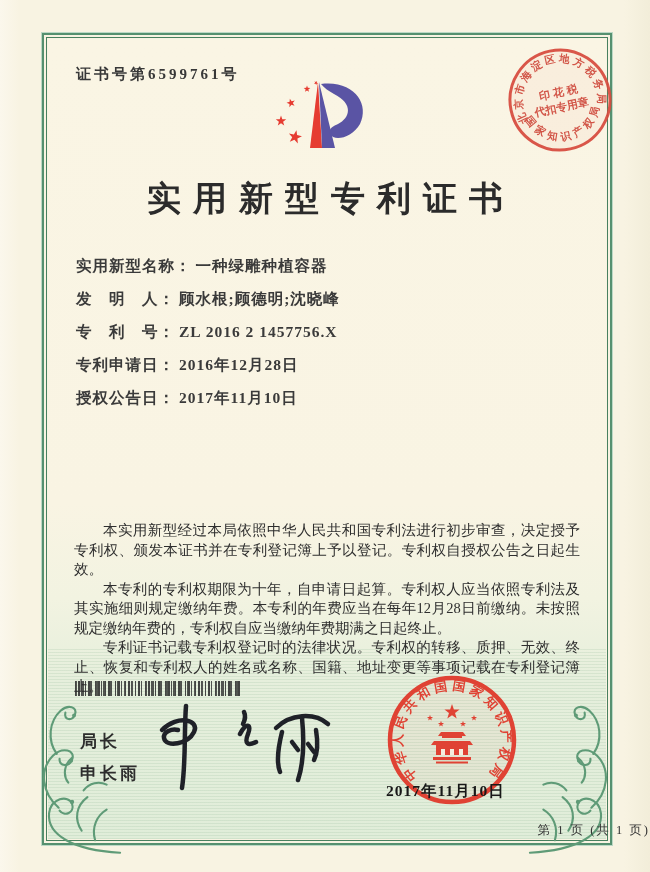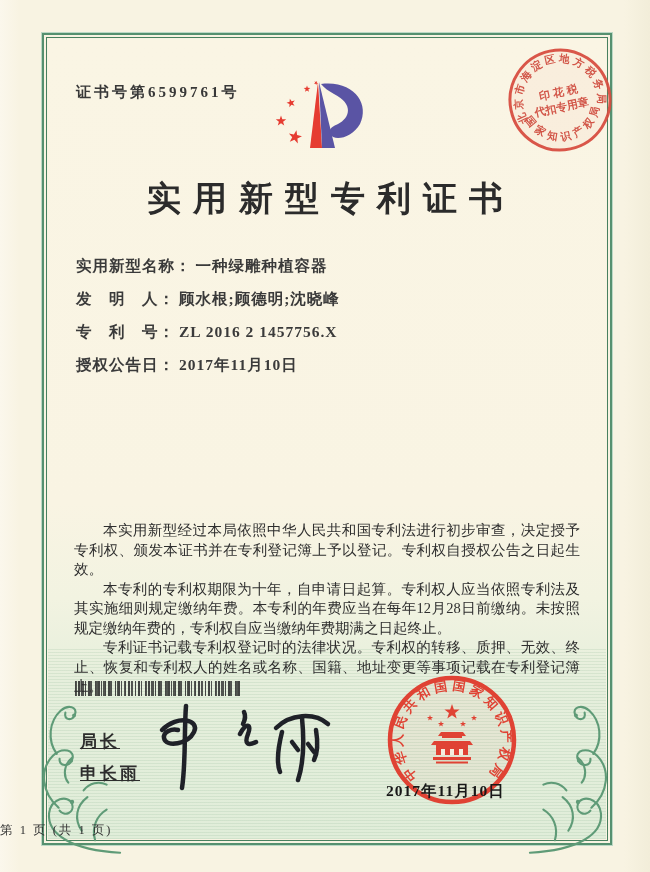--- a/index.html
+++ b/index.html
@@ -10,48 +10,48 @@
   }
   
   .frame{position:absolute;left:42px;top:33px;width:566px;height:808px;
     border:2px solid #55906f;box-shadow:0 0 0 1px #bcd8c5;}
   .frame-inner{position:absolute;inset:2px;border:1px solid #48805f;}
   .frame-bg{position:absolute;inset:4px;
     background:linear-gradient(180deg,#faf5e4 0%,#f9f4e3 58%,#f2f3e1 70%,#e6efdc 80%,#e0edd9 100%);}
   .stripes{position:absolute;left:4px;right:4px;bottom:4px;height:190px;
     background:repeating-linear-gradient(180deg,rgba(125,170,135,0.16) 0 1px,rgba(0,0,0,0) 1px 3px);}
   
-  .cert-number{position:absolute;left:76px;top:83px;font-size:15px;font-weight:600;
+  .cert-number{position:absolute;left:76px;top:65px;font-size:15px;font-weight:600;
     letter-spacing:3px;color:#383838;}
   .logo{position:absolute;left:272px;top:78px;width:104px;height:78px;}
   .title{position:absolute;left:0;right:0;top:176px;text-align:center;
     font-size:34px;font-weight:bold;letter-spacing:12px;text-indent:12px;color:#2b2b2b;}
   
   .fields{position:absolute;left:76px;top:256px;width:490px;display:flex;
     flex-direction:column;gap:13px;}
   .field-row{line-height:20px;font-size:15.5px;font-weight:600;color:#3a3a3a;letter-spacing:1px;}
   .field-row .val{margin-left:4px;}
   
   .body-text{position:absolute;left:74px;top:521px;width:506px;font-size:14.5px;
     line-height:19.5px;text-align:justify;color:#2e2e2e;font-weight:500;}
   .body-text p{margin:0;text-indent:2em;}
   
   .barcode{position:absolute;left:75px;top:681px;width:166px;height:15px;opacity:.88;
     background:
       repeating-linear-gradient(90deg,#2e2e2e 0 1px,transparent 1px 3px,#2e2e2e 3px 5px,transparent 5px 6px,#3c3c3c 6px 7px,transparent 7px 10px),
       repeating-linear-gradient(90deg,rgba(35,35,35,.85) 0 2px,transparent 2px 7px);}
   .signer{position:absolute;left:80px;top:726px;font-family:"Liberation Sans","DejaVu Sans",sans-serif;
-    font-size:17px;font-weight:600;color:#2d2d2d;letter-spacing:3px;line-height:32px;text-decoration:underline;}
+    font-size:17px;font-weight:600;color:#2d2d2d;letter-spacing:3px;line-height:32px;}
   .signature{position:absolute;left:148px;top:700px;width:190px;height:95px;}
   .seal{position:absolute;left:384px;top:672px;width:136px;height:136px;opacity:.95;}
   .issue-date{position:absolute;left:386px;top:781px;font-size:15.5px;font-weight:600;
     color:#181818;letter-spacing:1px;z-index:5;}
   .tax-stamp{position:absolute;left:504px;top:44px;width:112px;height:112px;
     transform:rotate(-12deg);opacity:.93;}
-  .footer{position:absolute;left:0;right:0;top:822px;text-align:left;
+  .footer{position:absolute;left:0;right:0;top:822px;text-align:right;
     font-size:12.5px;letter-spacing:2px;color:#333;}
   .ornament{position:absolute;top:692px;width:96px;height:168px;}
   .ornament.left{left:26px;}
   .ornament.right{left:528px;transform:scaleX(-1);}
 </style>
 </head>
 <body>
 
 <div class="page">
 
@@ -85,20 +85,23 @@
 
   <div class="fields">
     <div class="field-row">
       <span class="lbl">实用新型名称：</span><span class="val">一种绿雕种植容器</span>
     </div>
     <div class="field-row">
       <span class="lbl">发　明　人：</span><span class="val">顾水根;顾德明;沈晓峰</span>
     </div>
     <div class="field-row">
       <span class="lbl">专　利　号：</span><span class="val">ZL 2016 2 1457756.X</span>
+    </div>
+    <div class="field-row">
+      <span class="lbl">专利申请日：</span><span class="val">2016年12月28日</span>
     </div>
     <div class="field-row">
       <span class="lbl">授权公告日：</span><span class="val">2017年11月10日</span>
     </div>
   </div>
 
   <div class="body-text">
     <p>本实用新型经过本局依照中华人民共和国专利法进行初步审查，决定授予专利权、颁发本证书并在专利登记簿上予以登记。专利权自授权公告之日起生效。</p>
     <p>本专利的专利权期限为十年，自申请日起算。专利权人应当依照专利法及其实施细则规定缴纳年费。本专利的年费应当在每年12月28日前缴纳。未按照规定缴纳年费的，专利权自应当缴纳年费期满之日起终止。</p>
     <p>专利证书记载专利权登记时的法律状况。专利权的转移、质押、无效、终止、恢复和专利权人的姓名或名称、国籍、地址变更等事项记载在专利登记簿上。</p>

